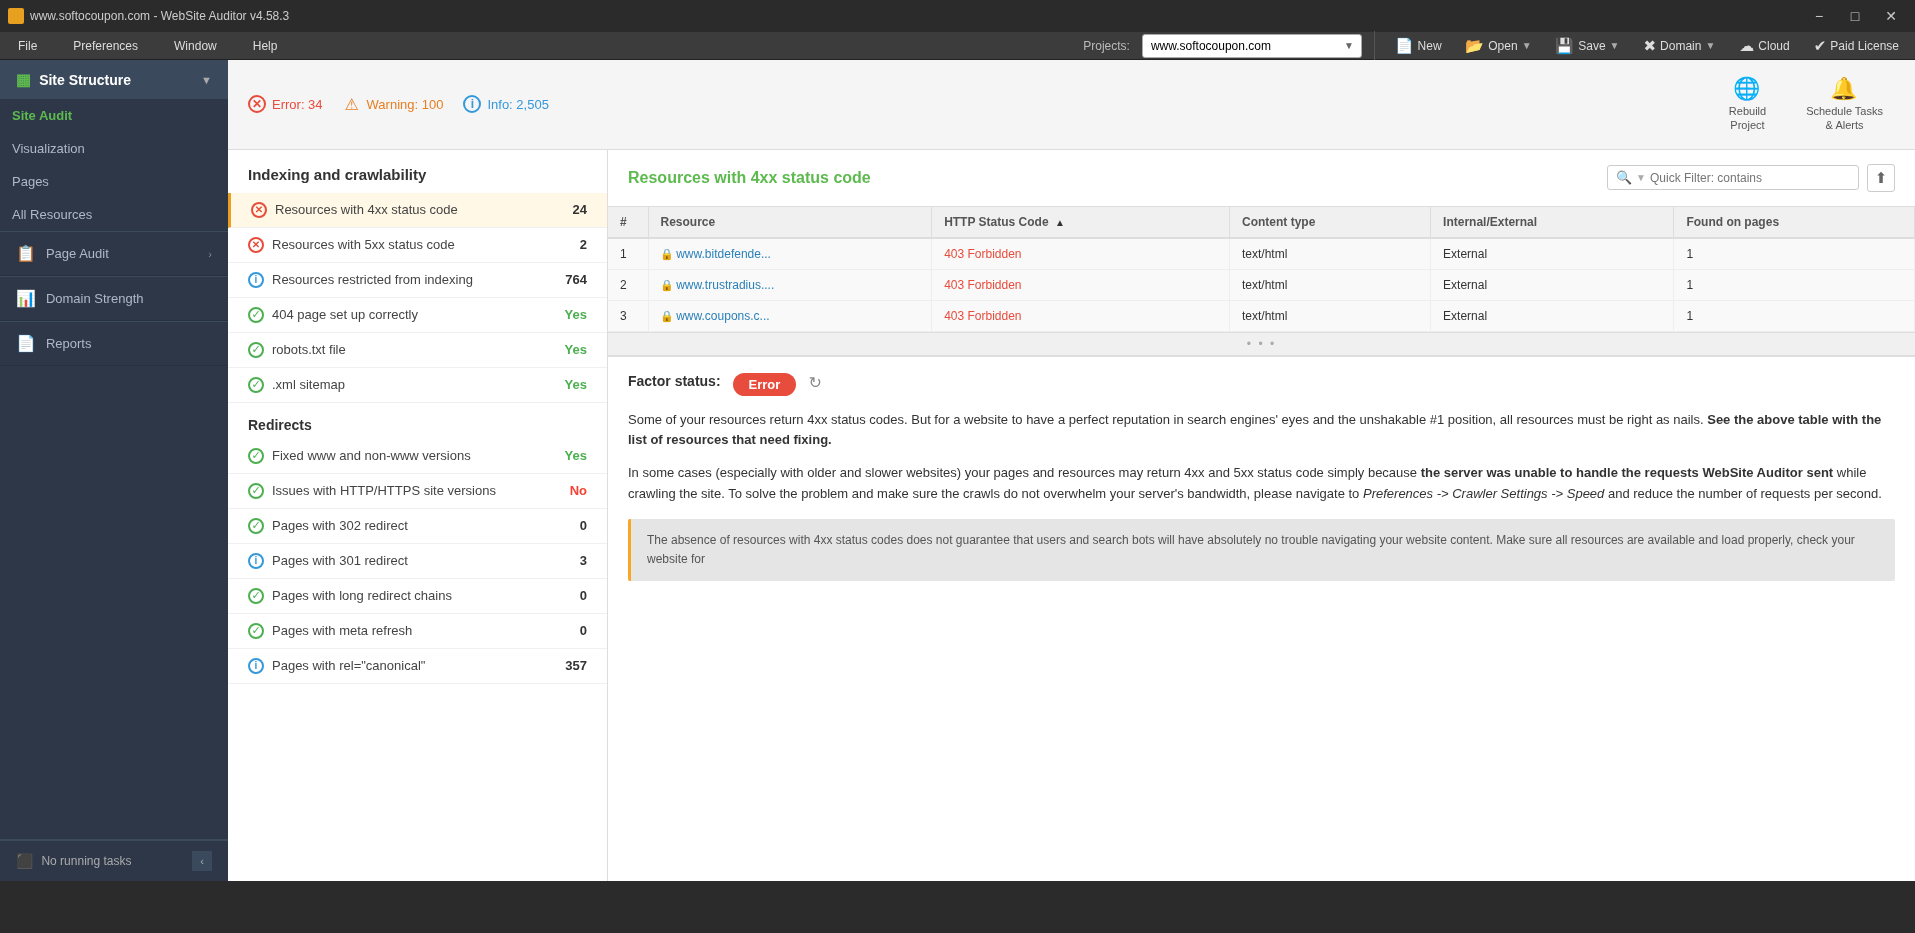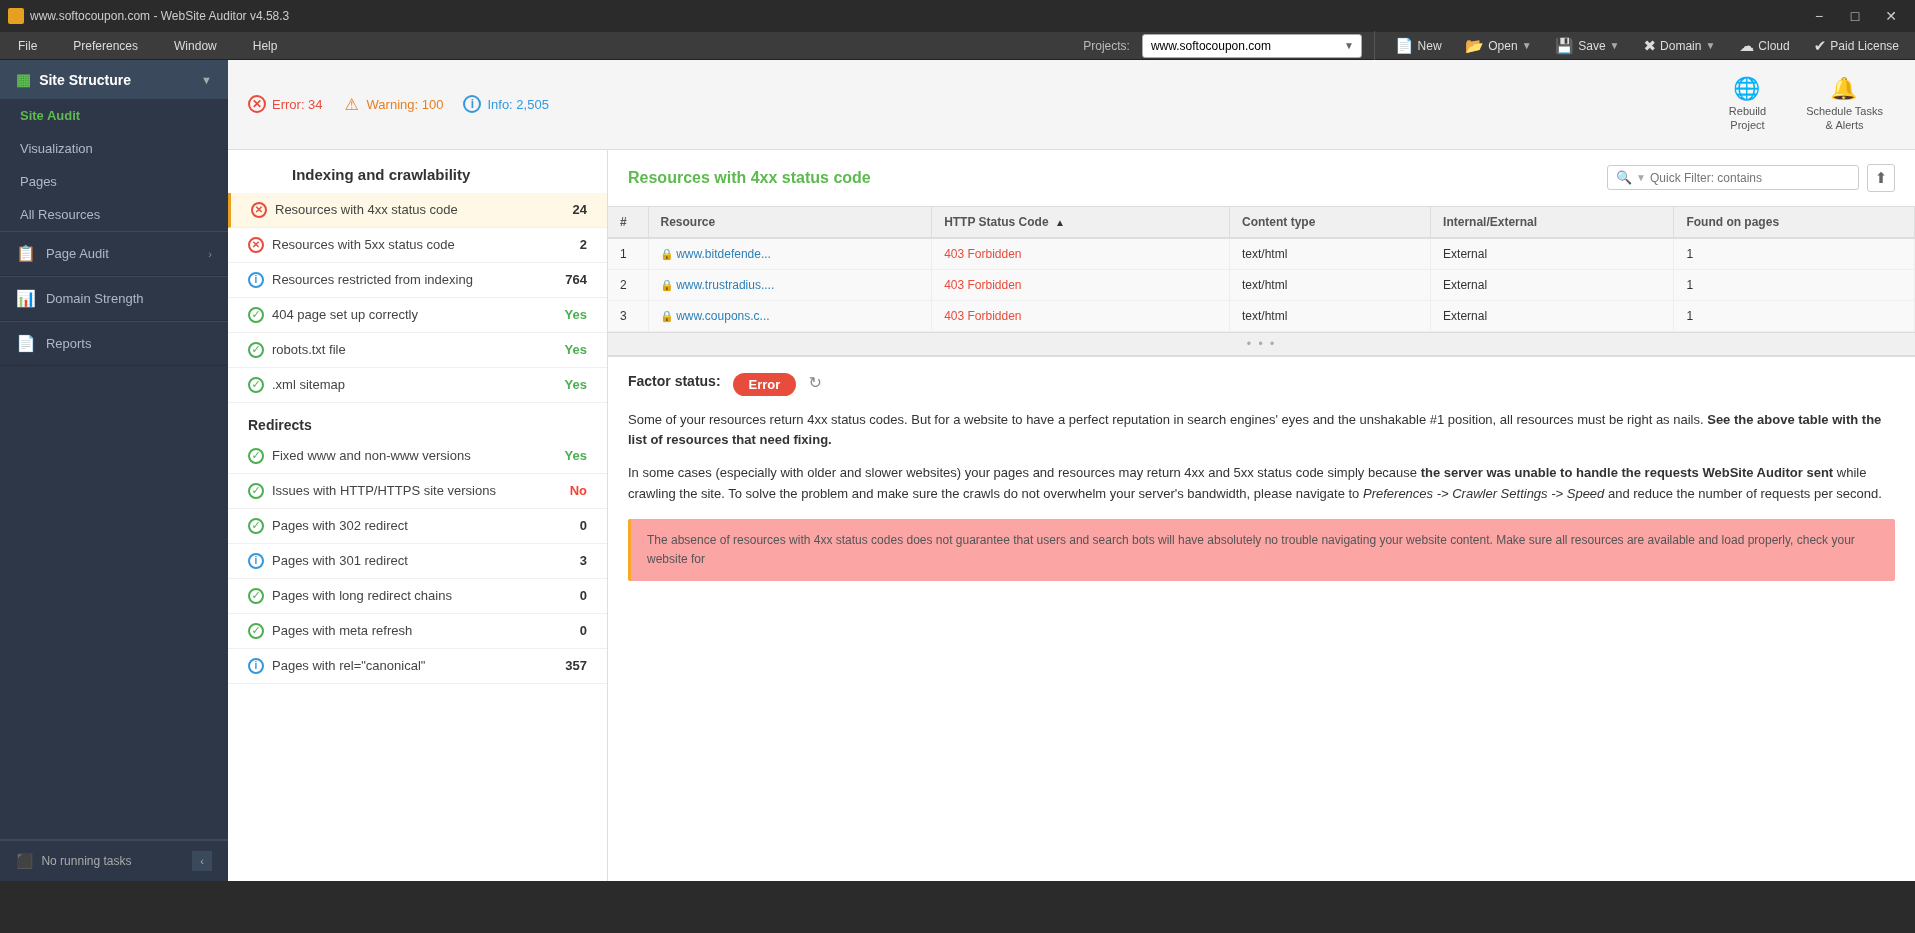--- a/index.html
+++ b/index.html
@@ -23,21 +23,21 @@
     .toolbar-action { display: flex; align-items: center; gap: 4px; color: #ddd; font-size: 12px; cursor: pointer; padding: 4px 8px; border-radius: 3px; }
     .toolbar-action .t-icon { font-size: 15px; }
 
     
     .main-layout { display: flex; height: calc(933px - 32px - 28px - 52px); }
 
     
     .sidebar { width: 228px; background: #2d3748; color: #ddd; display: flex; flex-direction: column; flex-shrink: 0; }
     .sidebar-header { display: flex; align-items: center; gap: 8px; padding: 10px 16px; color: #fff; font-size: 14px; font-weight: 600; cursor: pointer; background: #3a4a5c; }
     .sidebar-header .expand-icon { margin-left: auto; font-size: 11px; color: #aaa; }
-    .sidebar-nav-item { display: flex; align-items: center; gap: 8px; padding: 9px 20px; font-size: 13px; color: #b0b8c8; cursor: pointer; }
+    .sidebar-nav-item { display: flex; align-items: center; gap: 8px; padding: 9px 12px; font-size: 13px; color: #b0b8c8; cursor: pointer; }
     .sidebar-nav-item.active { color: #5dba4e; font-weight: 600; }
     .sidebar-footer { margin-top: auto; padding: 10px 16px; border-top: 1px solid #3a4a5c; color: #aaa; font-size: 12px; display: flex; align-items: center; gap: 8px; }
     .sidebar-collapse-btn { width: 20px; height: 20px; background: #3a4a5c; display: flex; align-items: center; justify-content: center; cursor: pointer; margin-left: auto; color: #aaa; font-size: 11px; }
 
     
     .content-area { flex: 1; background: #f0f0f0; display: flex; flex-direction: column; overflow: hidden; }
 
     
     .status-bar { background: #f5f5f5; border-bottom: 1px solid #ddd; padding: 12px 20px; display: flex; align-items: center; gap: 20px; }
     .status-badge { display: flex; align-items: center; gap: 6px; font-size: 13px; font-weight: 500; }
@@ -50,21 +50,21 @@
     .status-actions { margin-left: auto; display: flex; gap: 16px; }
     .action-btn { display: flex; flex-direction: column; align-items: center; gap: 2px; cursor: pointer; color: #555; font-size: 11px; padding: 4px 12px; border-radius: 4px; }
     .action-btn .btn-icon { font-size: 22px; color: #5a7fc0; }
     .action-btn .btn-icon-orange { font-size: 22px; color: #e67e22; }
 
     
     .split-content { display: flex; flex: 1; overflow: hidden; }
 
     
     .left-panel { width: 380px; background: #fff; border-right: 1px solid #ddd; overflow-y: auto; flex-shrink: 0; }
-    .section-title { font-size: 15px; font-weight: 700; color: #333; padding: 16px 20px 10px; margin-left: 44px; }
+    .section-title { font-size: 15px; font-weight: 700; color: #333; padding: 16px 20px 10px; }
     .audit-item { display: flex; align-items: center; gap: 8px; padding: 9px 20px; border-bottom: 1px solid #f0f0f0; cursor: pointer; font-size: 13px; }
     .audit-item.active { background: #fff8e6; border-left: 3px solid #e8a020; }
     .audit-item .item-label { flex: 1; color: #444; }
     .audit-item .item-count { color: #333; font-weight: 600; min-width: 30px; text-align: right; }
     .audit-item .item-yes { color: #4caf50; font-weight: 600; }
     .audit-item .item-no { color: #f44336; font-weight: 600; }
     .icon-error-circle { width: 16px; height: 16px; border: 2px solid #e74c3c; border-radius: 50%; display: flex; align-items: center; justify-content: center; color: #e74c3c; font-size: 10px; font-weight: bold; flex-shrink: 0; }
     .icon-ok-circle { width: 16px; height: 16px; border: 2px solid #4caf50; border-radius: 50%; display: flex; align-items: center; justify-content: center; color: #4caf50; font-size: 11px; flex-shrink: 0; }
     .icon-info-circle { width: 16px; height: 16px; border: 2px solid #3498db; border-radius: 50%; display: flex; align-items: center; justify-content: center; color: #3498db; font-size: 10px; font-weight: bold; flex-shrink: 0; }
     .subsection-title { font-size: 14px; font-weight: 700; color: #333; padding: 14px 20px 6px; }
@@ -92,21 +92,21 @@
     .factor-section { background: #fff; border-top: 1px solid #ddd; padding: 16px 20px; flex: 1; overflow-y: auto; }
     .factor-header { display: flex; gap: 12px; margin-bottom: 14px; }
     .factor-label { font-size: 14px; font-weight: 600; color: #333; }
     .factor-badge-error { background: #e74c3c; color: #fff; border-radius: 20px; padding: 4px 16px; font-size: 13px; font-weight: 600; }
     .refresh-icon { color: #888; cursor: pointer; font-size: 16px; }
     .factor-text { font-size: 13px; color: #333; line-height: 1.6; margin-bottom: 12px; }
     .factor-text strong { font-weight: 700; }
     .factor-note-title { font-weight: 700; font-size: 13px; margin-bottom: 8px; }
     .factor-note-text { font-size: 13px; color: #333; line-height: 1.6; }
     .factor-note-text em { font-style: italic; }
-    .note-box { background: #fca5a5; border-left: 3px solid #f9a825; padding: 12px 16px; margin-top: 14px; font-size: 12px; color: #555; line-height: 1.6; border-radius: 2px; }
+    .note-box { background: #e5e5e5; border-left: 3px solid #f9a825; padding: 12px 16px; margin-top: 14px; font-size: 12px; color: #555; line-height: 1.6; border-radius: 2px; }
 
     
     ::-webkit-scrollbar { width: 8px; }
     ::-webkit-scrollbar-track { background: #f0f0f0; }
     ::-webkit-scrollbar-thumb { background: #ccc; border-radius: 4px; }
 
     
     .sidebar-main-item { display: flex; align-items: center; gap: 10px; padding: 12px 16px; cursor: pointer; color: #b0b8c8; font-size: 13px; border-bottom: 1px solid #263040; }
     .sidebar-main-item .s-icon { font-size: 16px; color: #7a8fa6; }
     .sidebar-main-item .s-arrow { margin-left: auto; font-size: 11px; color: #7a8fa6; }

